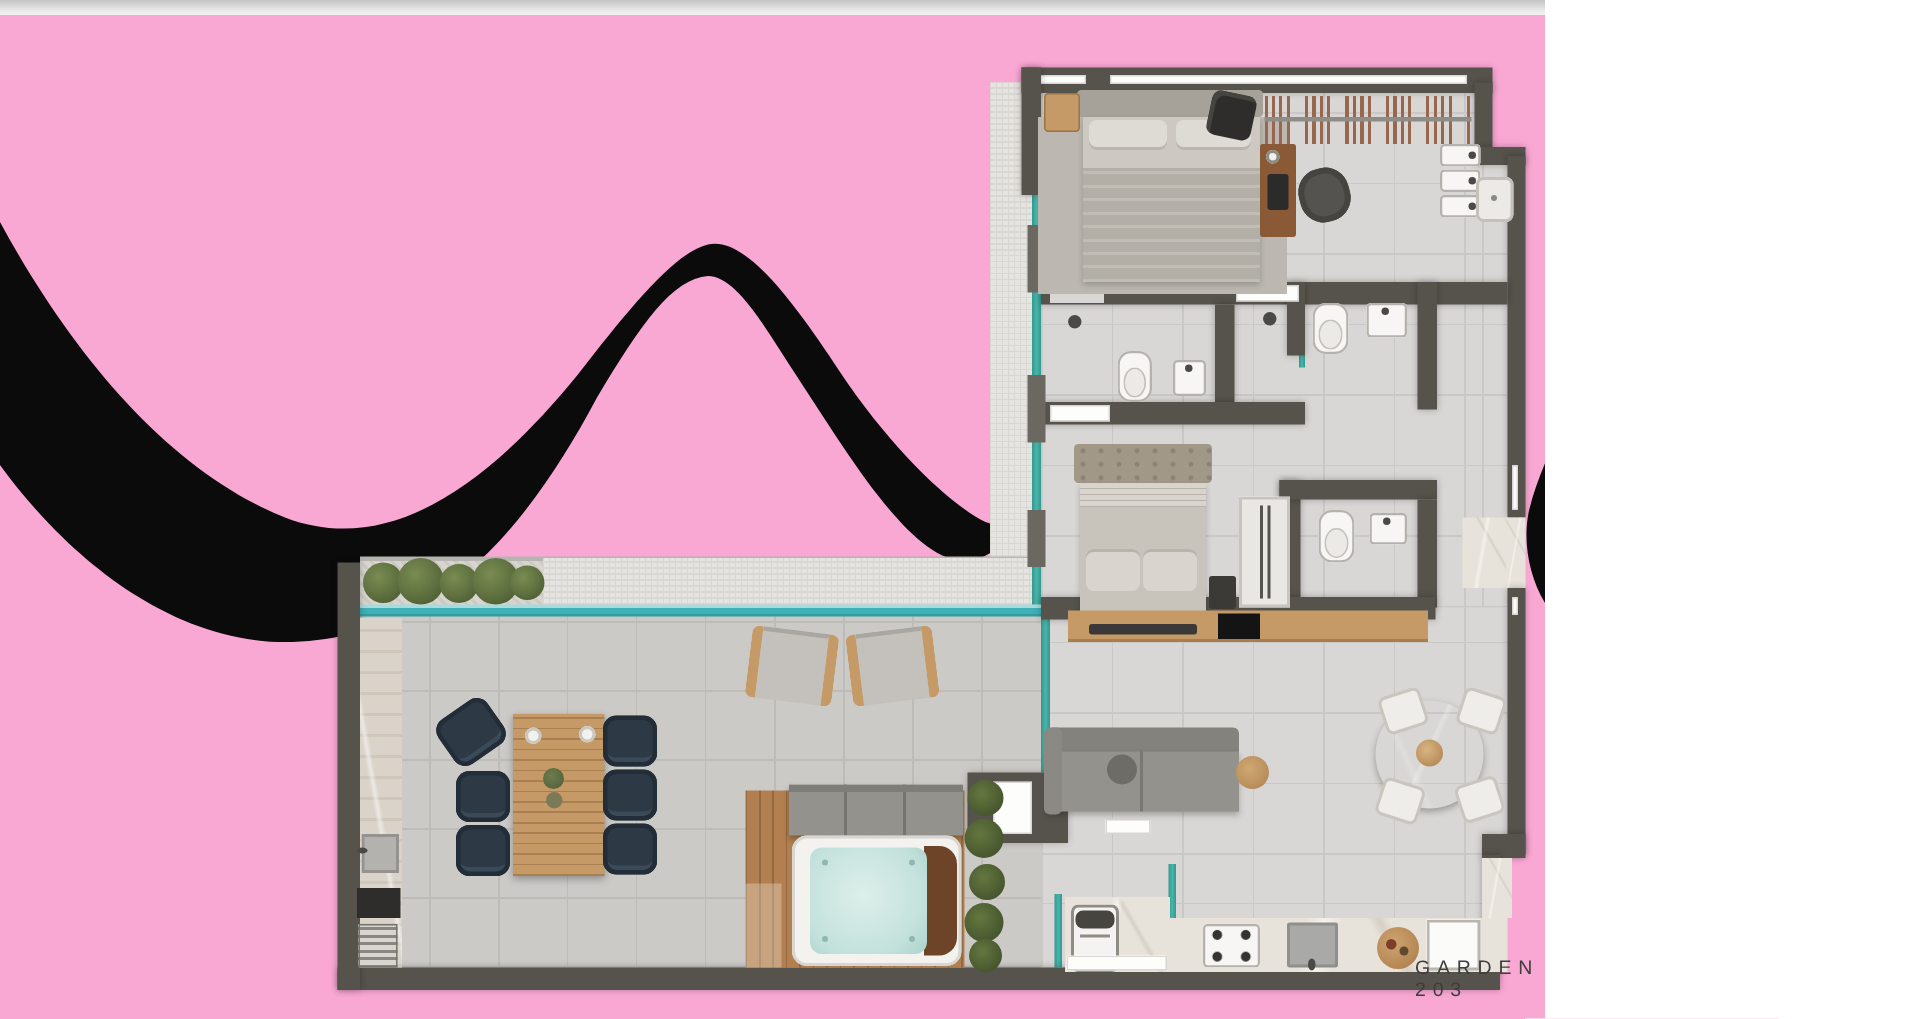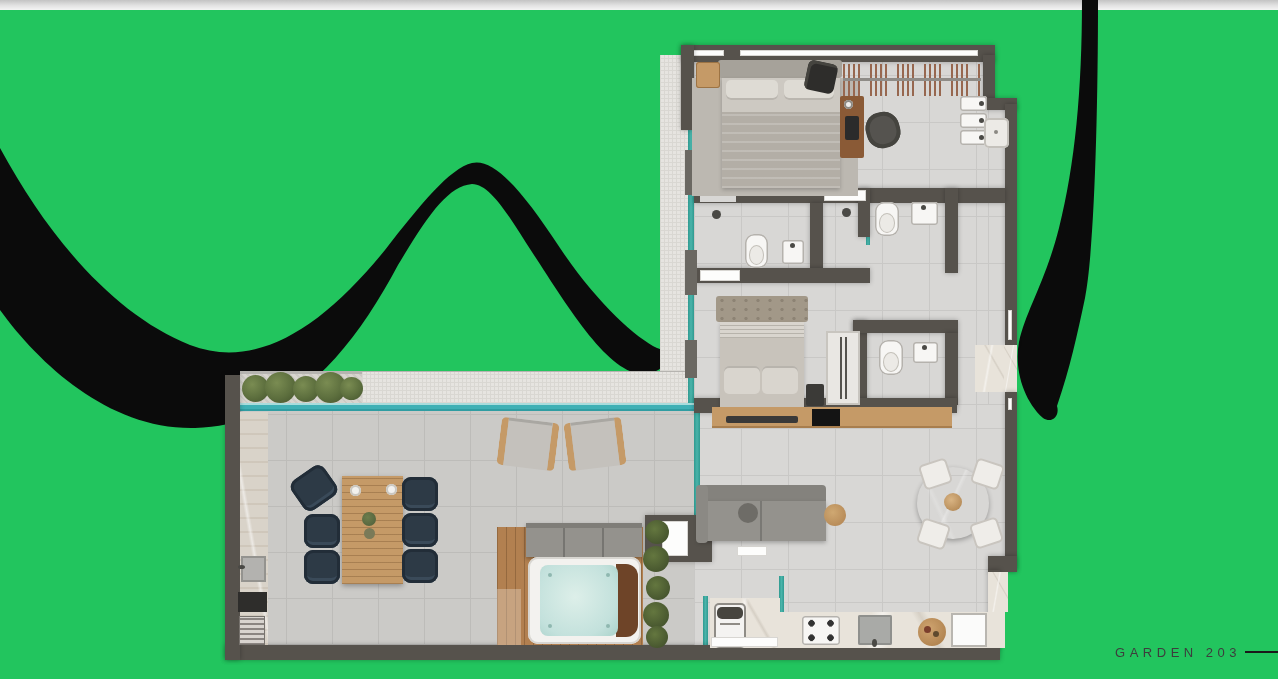--- a/index.html
+++ b/index.html
@@ -1,16 +1,16 @@
 <!DOCTYPE html>
 <html style="--black: #0b0b0b; --wall: #56524c; --wall-light: #6b6862; --floor: #d8d7d5; --floor-line: #c9c8c6; --terrace-floor: #cbcac7; --terrace-line: #bdbcb9; --pebble: #e6e4e0; --pebble-line: #d9d7d2; --water: #3fb0b5; --water-light: #a8dcdc; --glass: #4ab3aa; --wood: #c59a67; --wood-dark: #8a5a36; --deck: #b28050; --navy: #2d3a46; --sofa: #94928d; --sofa-dark: #84827d; --marble: #e8e3da; --green-marble: #527e66; --spa-water: #c3e1dc; --spa-rim: #f3f2ef; --spa-wood: #6e4428; --plant: #5d6f3e; --plant-dark: #46552e; --linen: #cdc9c2; --blanket: #b3aea6; --rug: #bcb8b1; --white-fixture: #f7f6f4; --fixture-line: #b5b2ad; --closet-stripe: #97674f; --text: #3d3d3d; --line: #1a1a1a;"><head>
 <meta charset="utf-8">
 <style>
   html,body{margin:0;padding:0;background:#ffffff;}
-  .stage{position:relative;width:1278px;height:679px;background:#22c55e;overflow:hidden;
+  .stage{position:relative;width:1030px;height:679px;background:#f9a8d4;overflow:hidden;
          font-family:"Liberation Sans", sans-serif;}
   .abs{position:absolute;}
   .top-bar{position:absolute;left:0;top:0;width:1278px;height:10px;
            background:linear-gradient(180deg,#c3c3c3 0%,#e2e2e2 55%,#f4f4f4 100%);}
   svg.decor{position:absolute;left:0;top:0;}
 
   
   .floor{background:var(--floor);
     background-image:
       repeating-linear-gradient(0deg,var(--floor-line) 0 1px,transparent 1px 47px),

